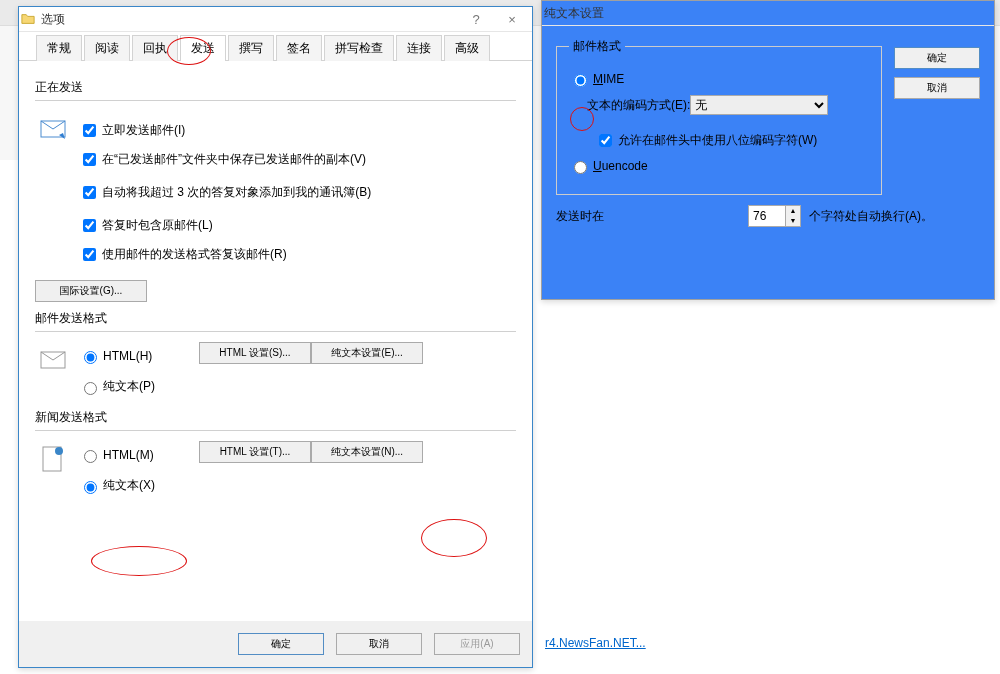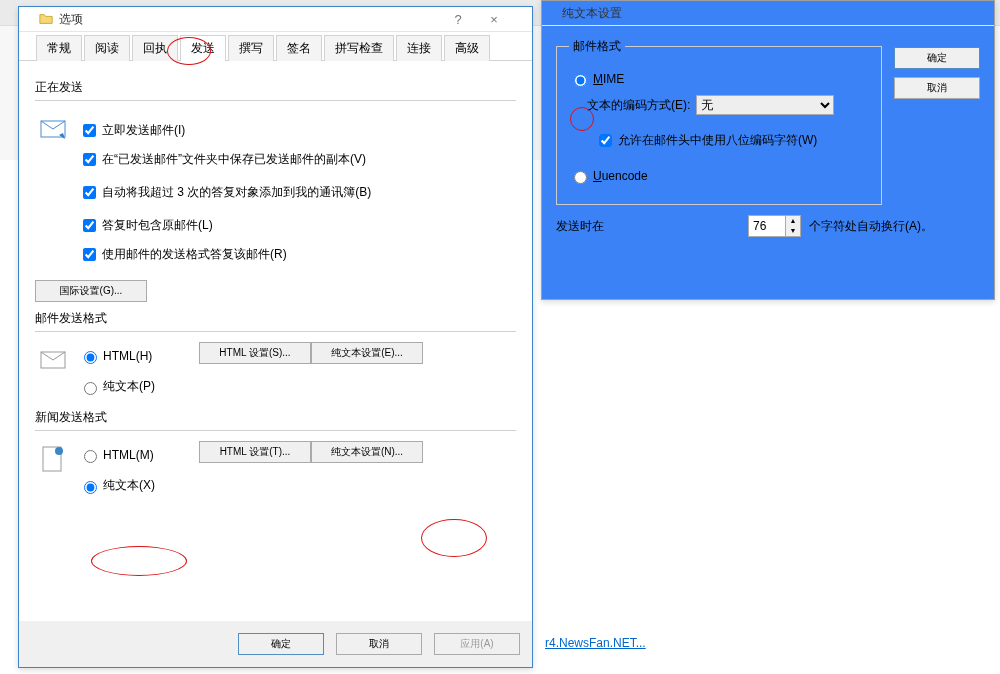--- a/index.html
+++ b/index.html
@@ -3,21 +3,21 @@
 <meta charset="utf-8">
 <style>
   html,body{margin:0;padding:0;width:1000px;height:674px;font-family:"Segoe UI",Tahoma,sans-serif;font-size:12px;color:#000;background:#fff;overflow:hidden}
   .bg{position:absolute;left:0;top:0;width:1000px;height:674px;background:#eaeaea}
   .bg-band{position:absolute;left:0;top:25px;width:1000px;height:135px;background:#f7f7f7;border-top:1px solid #ddd;border-bottom:1px solid #ddd}
   .bg-white{position:absolute;left:0;top:160px;width:1000px;height:514px;background:#fff}
   .bg-link{position:absolute;left:545px;top:636px;color:#0066cc;text-decoration:underline;font-size:12px}
 
   
   .win{position:absolute;left:18px;top:6px;width:513px;height:660px;background:#fff;border:1px solid #3a86c8;box-shadow:0 2px 6px rgba(0,0,0,.15)}
-  .titlebar{height:24px;display:flex;align-items:center;border-bottom:1px solid #e6e6e6;padding:0 20px}
+  .titlebar{height:24px;display:flex;align-items:center;border-bottom:1px solid #e6e6e6;padding:0 2px}
   .titlebar .icon{width:14px;height:14px;margin-right:6px}
   .titlebar .title{flex:1;font-size:12px;color:#333}
   .titlebar .btn{width:36px;text-align:center;color:#777;font-size:13px;cursor:pointer}
 
   .tabs{display:flex;padding:2px 4px 0 4px;border-bottom:1px solid #d3d3d3;height:26px}
   .tab{padding:5px 10px;border:1px solid #d3d3d3;border-bottom:none;margin-right:2px;background:#f4f4f4;cursor:pointer;line-height:14px;position:relative;top:1px}
   .tab.first{margin-left:13px}
   .tab.active{background:#fff;}
 
   .body{padding:10px 16px 0 16px;position:relative;height:576px}
@@ -39,21 +39,21 @@
   button.dlg:disabled{color:#9a9a9a}
   button.dlg.wide{width:112px}
   .fmt-col{display:flex;flex-direction:column;gap:2px;width:120px}
   .intl-row{display:flex;padding-right:32px;margin-top:4px}
 
   
   .win2{position:absolute;left:541px;top:0;width:452px;height:298px;background:#3b82f6;border:1px solid #a0a0a0;box-shadow:0 2px 6px rgba(0,0,0,.15)}
   .win2 .body2{padding:12px 14px}
   .fieldset{border:1px solid #ccc;margin:0 0 10px 0;padding:10px 12px 14px 12px;width:300px}
   .fieldset legend{padding:0 4px}
-  .ind{margin-left:18px;display:flex;align-items:center;gap:6px;margin-top:8px}
+  .ind{margin-left:18px;display:flex;align-items:center;margin-top:8px}
   select.sel{width:138px;height:20px;border:1px solid #aaa;background:#eee;font-family:inherit;font-size:12px}
   .side-btns{position:absolute;right:14px;top:46px;display:flex;flex-direction:column;gap:8px}
   .spin{display:inline-flex;border:1px solid #aaa;height:20px}
   .spin input{width:28px;border:none;padding:0 4px;font-family:inherit;font-size:12px}
   .spin .arrows{width:14px;display:flex;flex-direction:column;border-left:1px solid #aaa}
   .spin .arrows div{flex:1;font-size:7px;text-align:center;line-height:9px;cursor:pointer;background:#f0f0f0}
 
   
   .anno{position:absolute;border:1px solid #d11;border-radius:50%;pointer-events:none}
 
@@ -198,21 +198,21 @@
       <div class="ind">
         <span>文本的编码方式(E):</span>
         <select class="sel"><option>无</option></select>
       </div>
       <div class="ind">
         <label class="chk" style="margin:8px">
             <input type="checkbox" checked="" style="">
             <span>允许在邮件头中使用八位编码字符(W)</span>
           </label>
       </div>
-      <label class="rad" style="margin-top:10px">
+      <label class="rad" style="margin-top:0">
           <input type="radio" name="enc" style="">
           <span><u class="hot">U</u>uencode</span>
         </label>
     </fieldset>
 
     <div style="display:flex;align-items:center;gap:8px;margin-top:6px">
       <span>发送时在</span>
       <span style="width:128px"></span>
       <span class="spin">
         <input value="76" style="">

